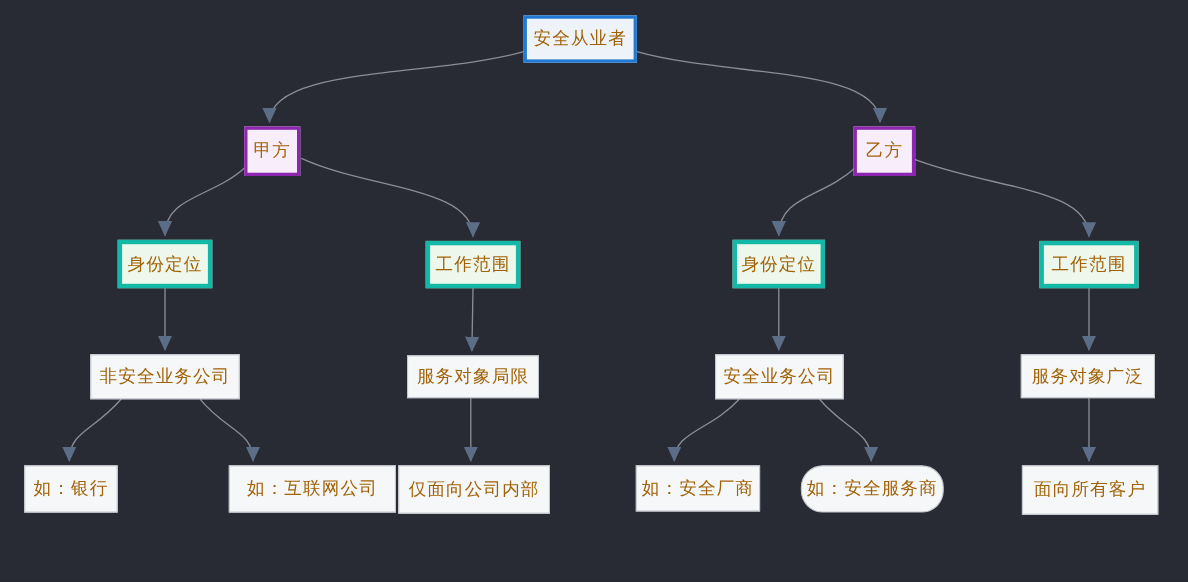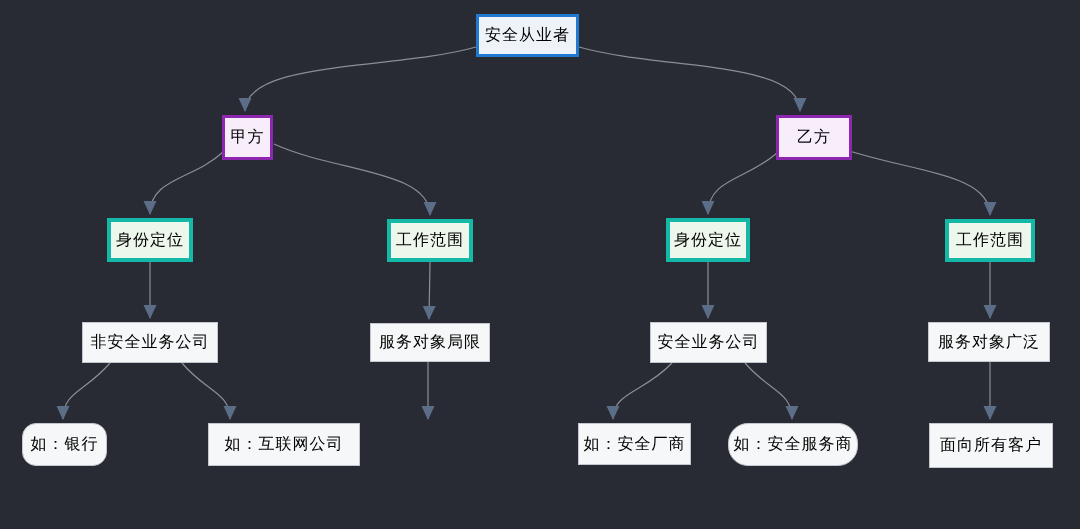--- a/index.html
+++ b/index.html
@@ -6,21 +6,21 @@
   body { background:#282b33; font-family:"Liberation Serif","DejaVu Serif",serif; }
   .stage {
     position:relative; width:1080px; height:529px;
     background:#282b33; overflow:hidden;
   }
   .edges { position:absolute; left:0; top:0; width:1080px; height:529px; }
   .node {
     position:absolute; box-sizing:border-box;
     display:flex; align-items:center; justify-content:center;
     background:#f6f7f8; border:1px solid #c2c6cd;
-    color:#000000; font-size:16px; white-space:nowrap;
+    color:#a16207; font-size:16px; white-space:nowrap;
     letter-spacing:1px;
   }
   .node--root  { background:#eef3f9; border:3px solid #2279d2; }
   .node--party { background:#f8edfa; border:3px solid #8e27b0; }
   .node--cat   { background:#eef7eb; border:4px solid #14b8a6; }
   .node--plain { background:#f6f7f8; border:1px solid #c2c6cd; }
 </style>
 </head>
 <body>
 
@@ -48,31 +48,32 @@
       <path d="M 428 362 L 428 419" marker-end="url(#arrow)"></path>
       <path d="M 672 363 C 645 392, 613 392, 613 419" marker-end="url(#arrow)"></path>
       <path d="M 745 363 C 770 392, 792 392, 792 419" marker-end="url(#arrow)"></path>
       <path d="M 990 362 L 990 419" marker-end="url(#arrow)"></path>
     </g>
   </svg>
 
   <div class="node node--root" style="left:476px;top:14px;width:103px;height:43px;">安全从业者</div>
 
   <div class="node node--party" style="left:222px;top:115px;width:51px;height:45px;">甲方</div>
-  <div class="node node--party" style="left:776px;top:115px;width:76px;height:45px;text-align:right;">乙方</div>
+  <div class="node node--party" style="left:776px;top:115px;width:56px;height:45px;text-align:right;">乙方</div>
 
   <div class="node node--cat" style="left:107px;top:218px;width:86px;height:44px;">身份定位</div>
   <div class="node node--cat" style="left:387px;top:219px;width:86px;height:43px;">工作范围</div>
   <div class="node node--cat" style="left:666px;top:218px;width:84px;height:44px;">身份定位</div>
   <div class="node node--cat" style="left:945px;top:219px;width:90px;height:43px;">工作范围</div>
 
   <div class="node node--plain" style="left:370px;top:323px;width:120px;height:39px;">服务对象局限</div>
   <div class="node node--plain" style="left:82px;top:322px;width:136px;height:41px;">非安全业务公司</div>
   <div class="node node--plain" style="left:650px;top:322px;width:117px;height:41px;">安全业务公司</div>
   <div class="node node--plain" style="left:928px;top:322px;width:122px;height:40px;">服务对象广泛</div>
 
-  <div class="node node--plain" style="left:22px;top:423px;width:85px;height:43px;border-radius:14px;">如：银行</div>
+  <div class="node node--plain" style="left:22px;top:423px;width:85px;height:43px;">如：银行</div>
   <div class="node node--plain" style="left:178px;top:423px;width:152px;height:43px;margin-left:30px;">如：互联网公司</div>
+  <div class="node node--plain" style="left:362px;top:423px;width:138px;height:44px;">仅面向公司内部</div>
   <div class="node node--plain" style="left:578px;top:423px;width:113px;height:42px;">如：安全厂商</div>
   <div class="node node--plain" style="left:728px;top:423px;width:130px;height:43px;border-radius:20px;">如：安全服务商</div>
   <div class="node node--plain" style="left:929px;top:423px;width:124px;height:45px;">面向所有客户</div>
 
 </div>
 
 </body></html>

